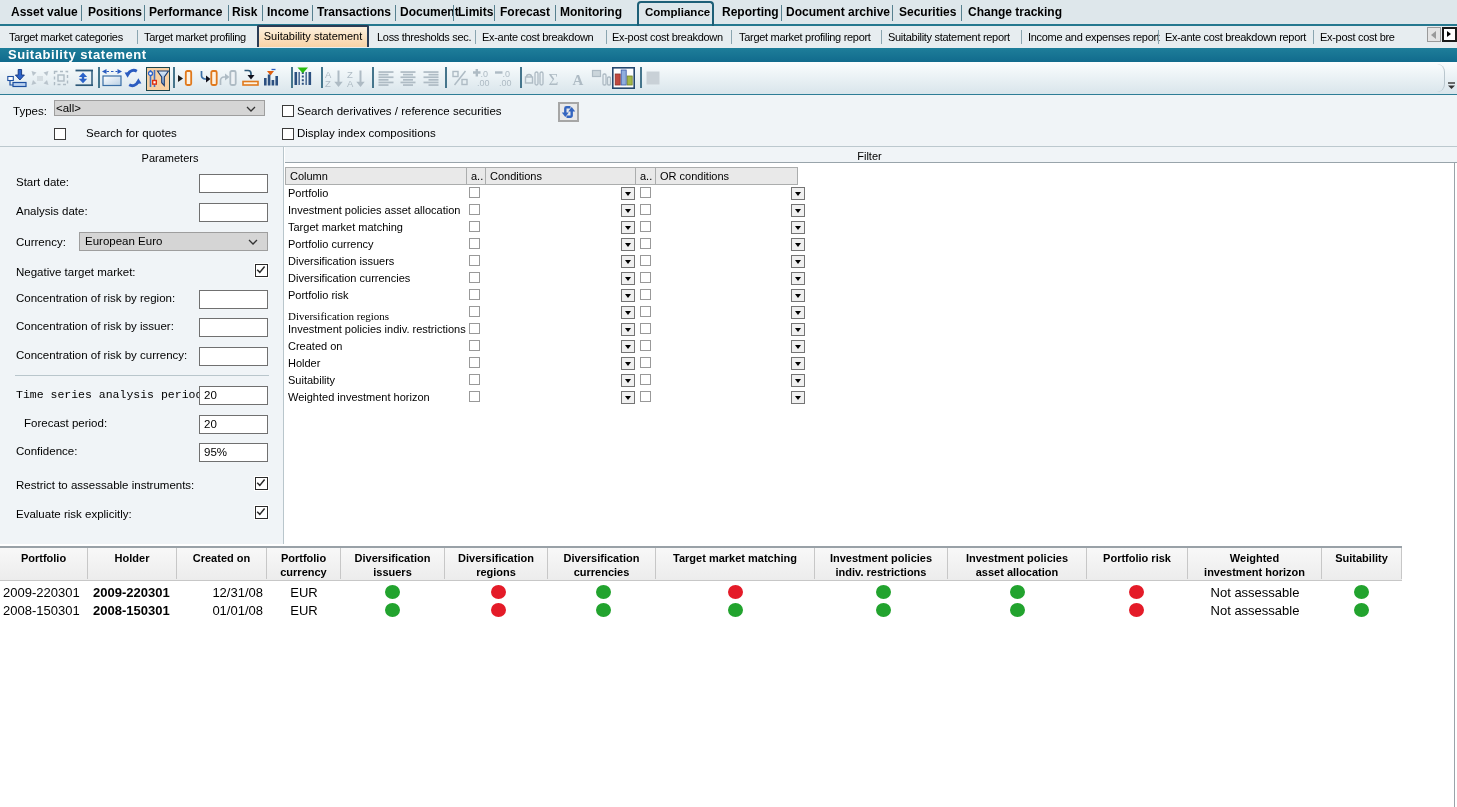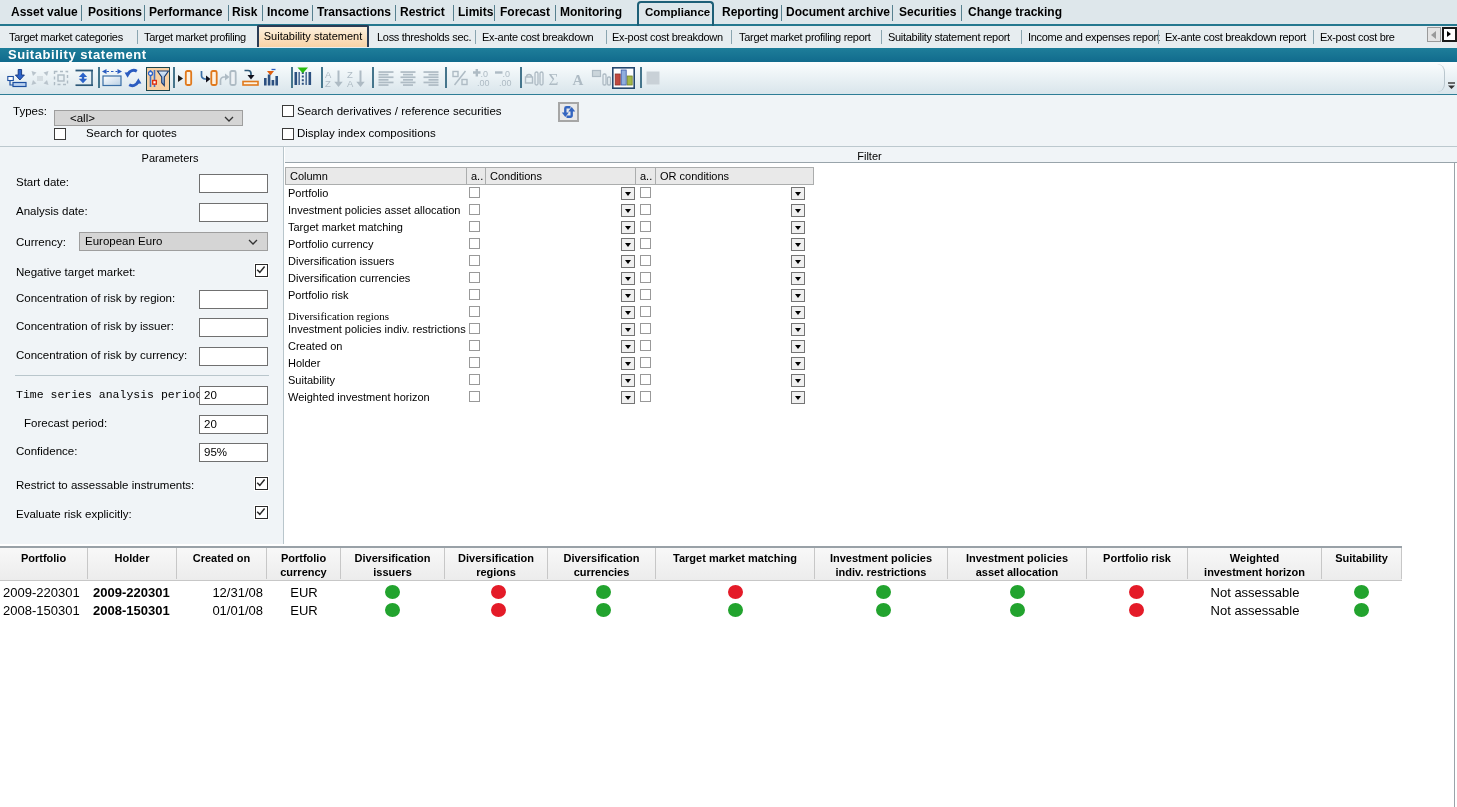--- a/index.html
+++ b/index.html
@@ -87,21 +87,21 @@
 </head>
 <body>
 <div id="app">
   <div id="menubar">
     <div class="mitem" style="left:11px">Asset value</div>
     <div class="mitem" style="left:88px">Positions</div>
     <div class="mitem" style="left:149px">Performance</div>
     <div class="mitem" style="left:232px">Risk</div>
     <div class="mitem" style="left:267px">Income</div>
     <div class="mitem" style="left:317px">Transactions</div>
-    <div class="mitem" style="left:400px">Restrict</div>
+    <div class="mitem" style="left:400px">Document</div>
     <div class="mitem" style="left:458px">Limits</div>
     <div class="mitem" style="left:500px">Forecast</div>
     <div class="mitem" style="left:560px">Monitoring</div>
     <div class="mitem" style="left:645px;font-size:11.5px;">Compliance</div>
     <div class="mitem" style="left:722px">Reporting</div>
     <div class="mitem" style="left:786px">Document archive</div>
     <div class="mitem" style="left:899px">Securities</div>
     <div class="mitem" style="left:968px">Change tracking</div>
     <div class="msep" style="left:81px"></div>
     <div class="msep" style="left:143.5px"></div>
@@ -324,21 +324,21 @@
     <div class="tbsep" style="left:520px"></div>
     <div class="tbsep" style="left:640px"></div>
     <svg style="position:absolute;left:1447px;top:20px" width="9" height="8">
 <path d="M1 1 h7" stroke="#333" stroke-width="1.4"></path>
 <path d="M1 3.5 l3.5 3.5 3.5 -3.5 z" fill="#333"></path>
       </svg>
 <div style="position:absolute;left:1437px;top:2px;width:8px;height:28px;border-right:1px solid #b9c6cd;border-radius:0 8px 8px 0;"></div>
   </div>
   <div id="formsec">
     <div class="lbl" style="left:13px;top:10px;">Types:</div>
-    <div class="ddown" style="left:54px;top:15px;width:189px;height:16px;line-height:14px;padding-left:15px;">&lt;all&gt;<svg style="position:absolute;right:8px;top:5px" width="10" height="6">
+    <div class="ddown" style="left:54px;top:5px;width:211px;height:16px;line-height:14px;padding-left:1px;">&lt;all&gt;<svg style="position:absolute;right:8px;top:5px" width="10" height="6">
           <polyline points="1,1 5,5 9,1" fill="none" stroke="#333" stroke-width="1.3"></polyline>
         </svg></div>
     <div class="chkf" style="left:54px;top:33px;"></div>
     <div class="lbl" style="left:86px;top:32px;">Search for quotes</div>
     <div class="chkf" style="left:282px;top:10px;"></div>
     <div class="lbl" style="left:297px;top:10px;">Search derivatives / reference securities</div>
     <div class="chkf" style="left:282px;top:33px;"></div>
     <div class="lbl" style="left:297px;top:32px;">Display index compositions</div>
     <div style="position:absolute;left:558px;top:7px;width:21px;height:20px;background:#e9e9e9;border:2px solid #a6a6a6;">
 <svg width="17" height="16" viewBox="0 0 17 16" style="position:absolute;left:0;top:0">
@@ -392,21 +392,21 @@
           </svg>
         </div>
   </div>
     <div id="filterpanel">
       <div id="filterstrip"></div>
       <div id="ftable">
     <div class="fhead" style="left:0px;width:182px;">Column</div>
     <div class="fhead" style="left:182px;width:20px;margin-left:-1px;">a..</div>
     <div class="fhead" style="left:201px;width:151px;margin-left:-1px;">Conditions</div>
     <div class="fhead" style="left:351px;width:21px;margin-left:-1px;">a..</div>
-    <div class="fhead" style="left:371px;width:159px;margin-left:-1px;">OR conditions</div>
+    <div class="fhead" style="left:371px;width:143px;margin-left:-1px;">OR conditions</div>
     <div class="frowlbl" style="left:3px;top:18px;">Portfolio</div>
     <div class="chk11" style="left:184px;top:20px;"></div>
     <div class="fdrop" style="left:336px;top:20px;"></div>
     <div class="chk11" style="left:355px;top:20px;"></div>
     <div class="fdrop" style="left:506px;top:20px;"></div>
     <div class="frowlbl" style="left:3px;top:35px;">Investment policies asset allocation</div>
     <div class="chk11" style="left:184px;top:37px;"></div>
     <div class="fdrop" style="left:336px;top:37px;"></div>
     <div class="chk11" style="left:355px;top:37px;"></div>
     <div class="fdrop" style="left:506px;top:37px;"></div>

